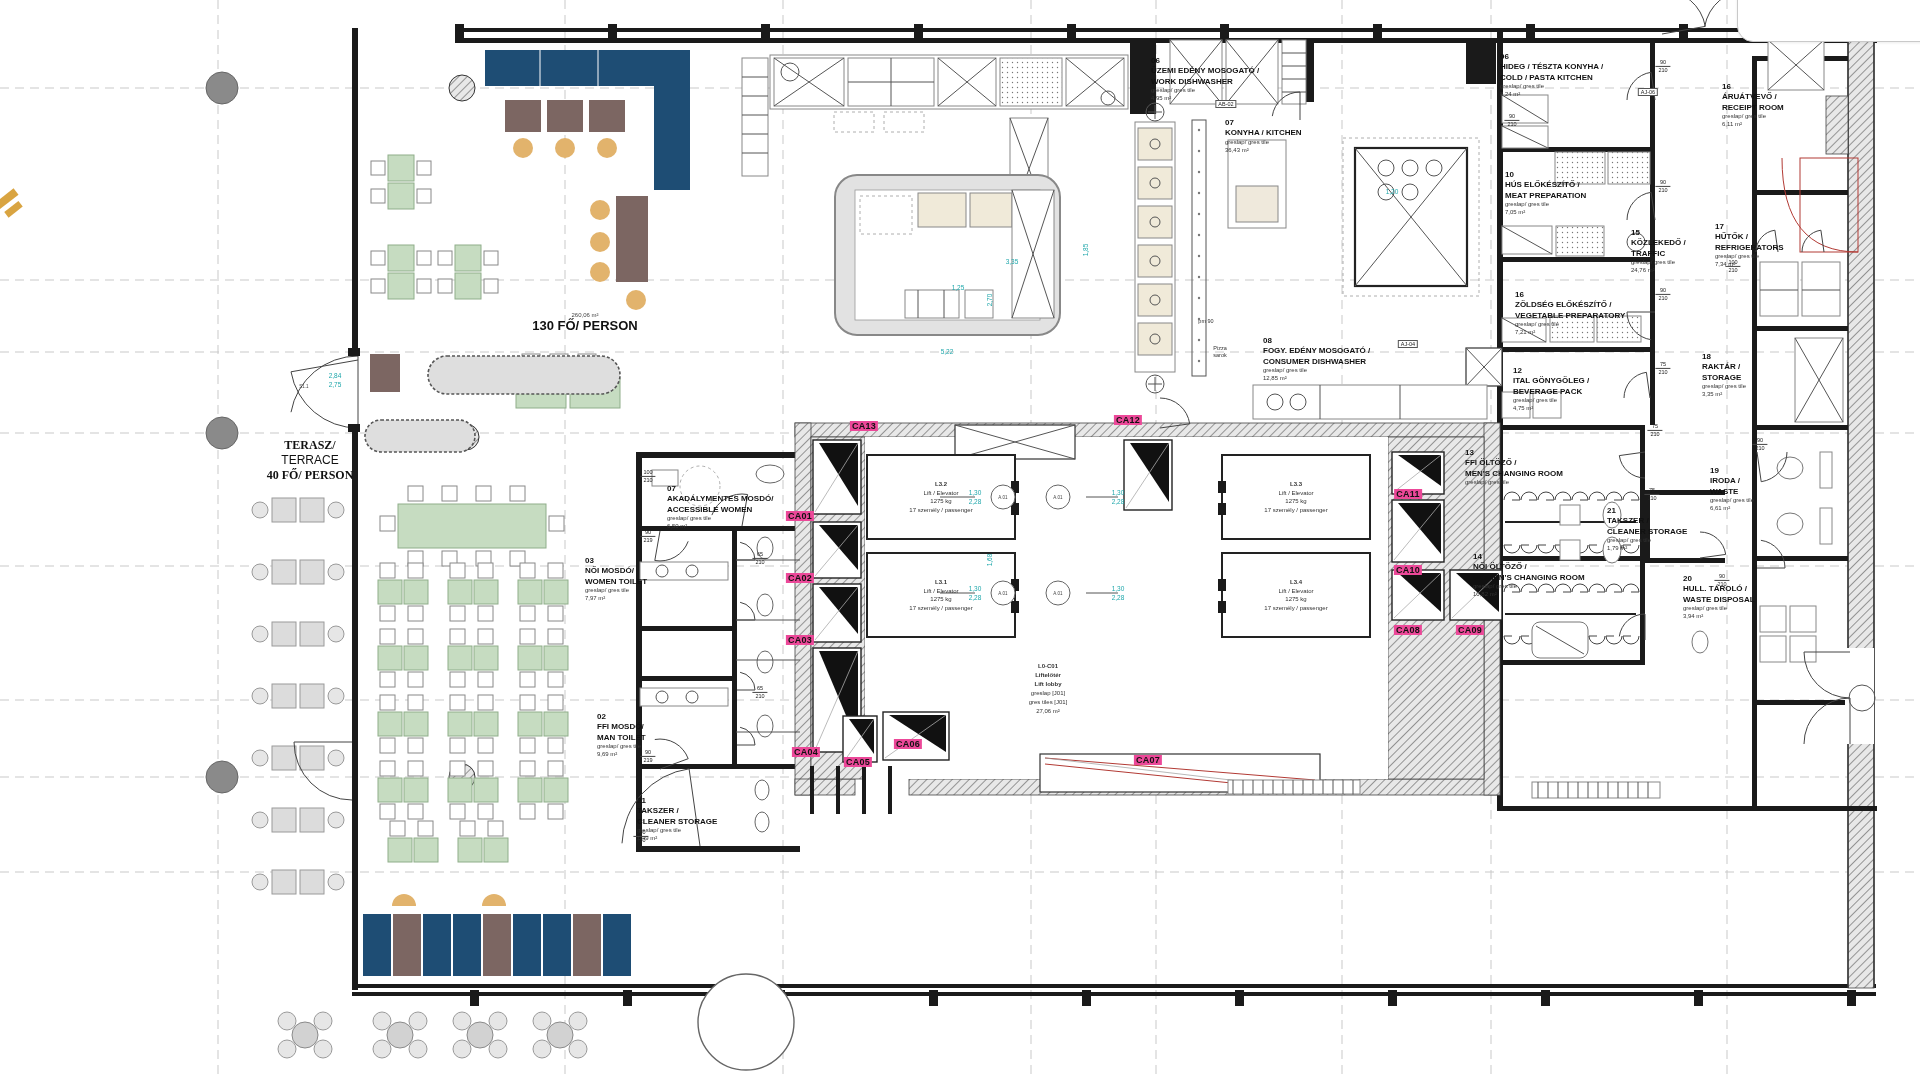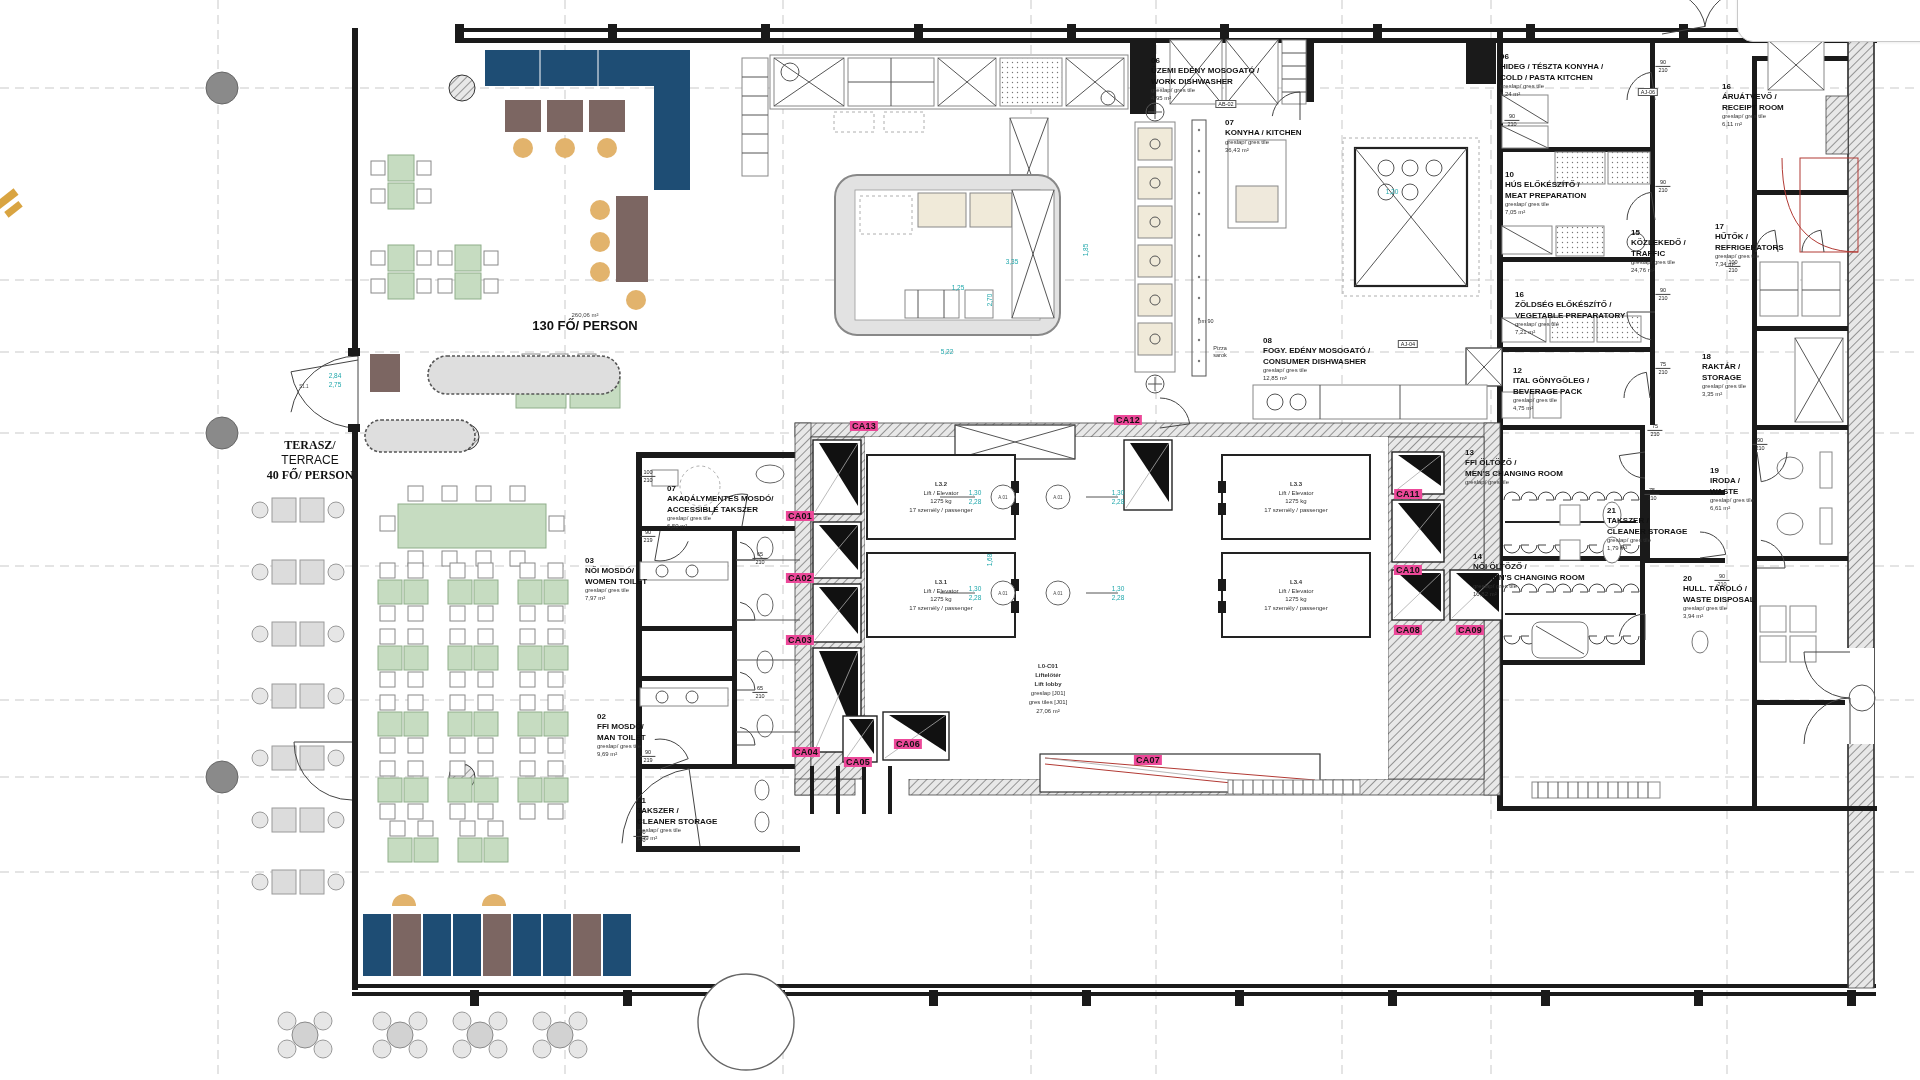--- a/index.html
+++ b/index.html
@@ -689,21 +689,21 @@
       <div class="room" style="left:660px;top:556px">
         <div class="num">03</div>
         <div class="nm">NŐI MOSDÓ/</div>
         <div class="nm">WOMEN TOILET</div>
         <div class="tl">greslap/ gres tile</div>
         <div class="ar">7,97 m²</div>
       </div>
       <div class="room" style="left:742px;top:484px">
         <div class="num">07</div>
         <div class="nm">AKADÁLYMENTES MOSDÓ/</div>
-        <div class="nm">ACCESSIBLE TAKSZER</div>
+        <div class="nm">ACCESSIBLE WOMEN</div>
         <div class="tl">greslap/ gres tile</div>
         <div class="ar">6,50 m²</div>
       </div>
       <div class="room" style="left:1226px;top:56px">
         <div class="num">06</div>
         <div class="nm">ÜZEMI EDÉNY MOSOGATÓ /</div>
         <div class="nm">WORK DISHWASHER</div>
         <div class="tl">greslap/ gres tile</div>
         <div class="ar">4,95 m²</div>
       </div>

